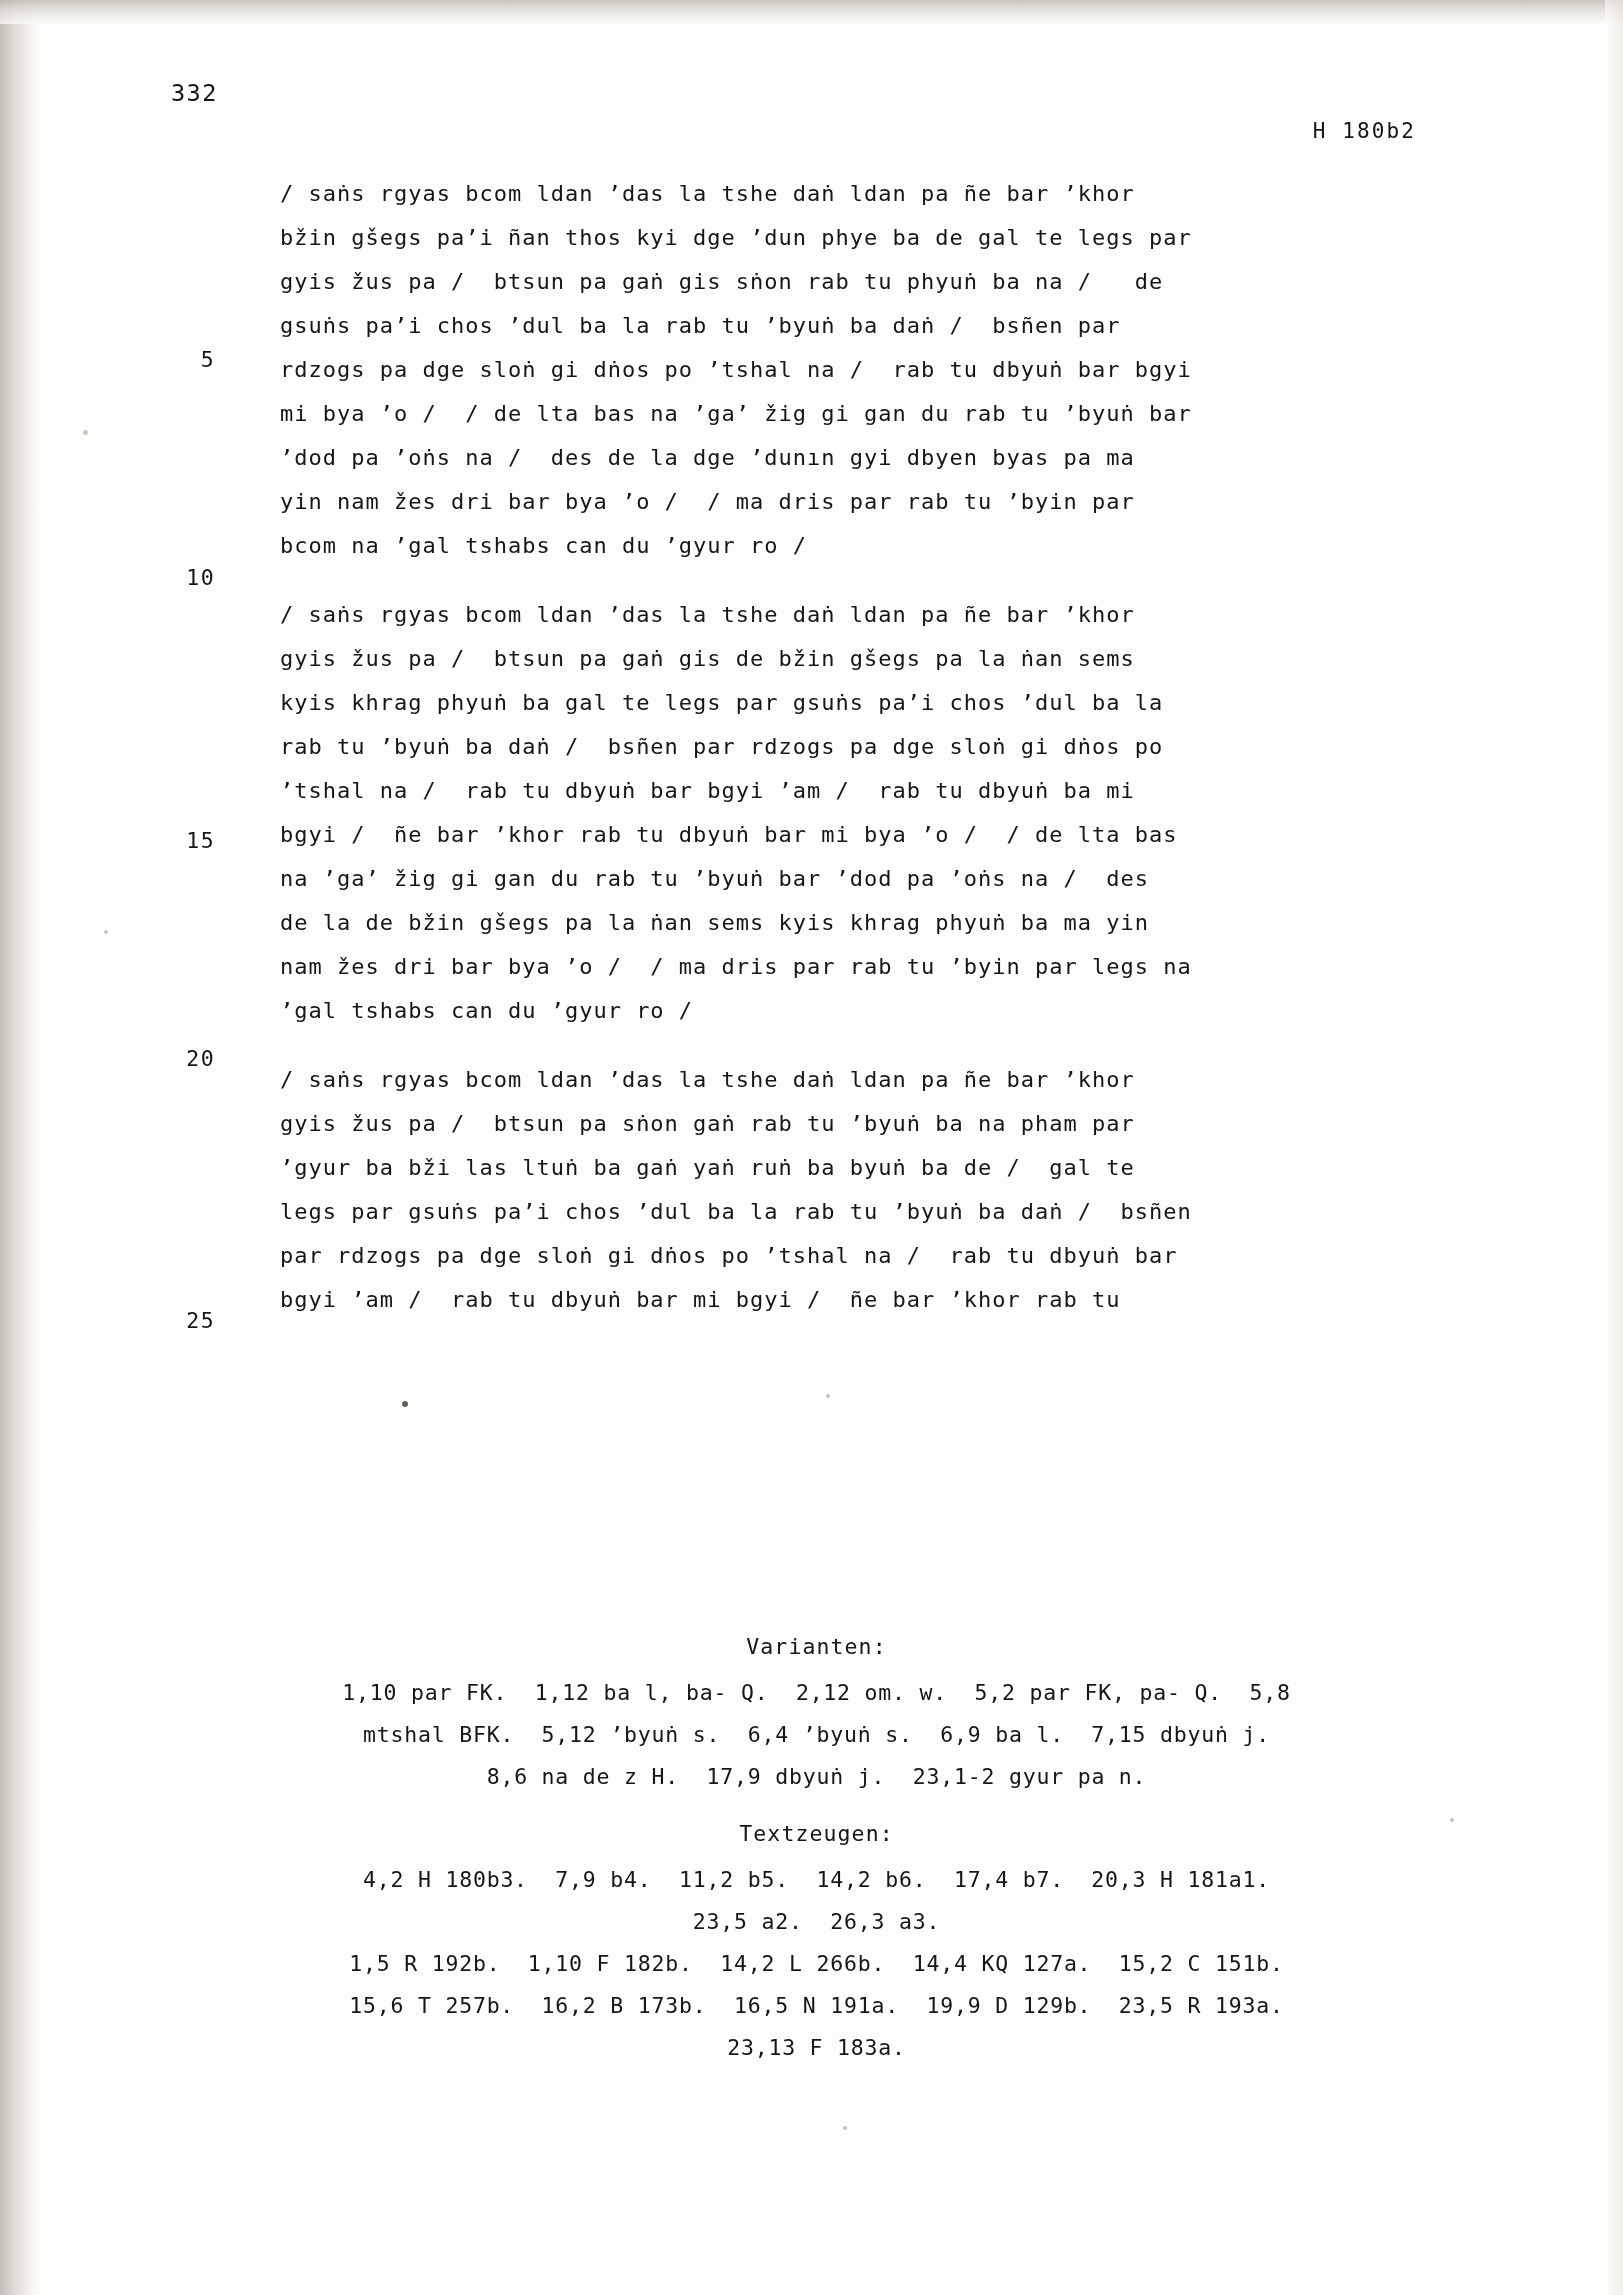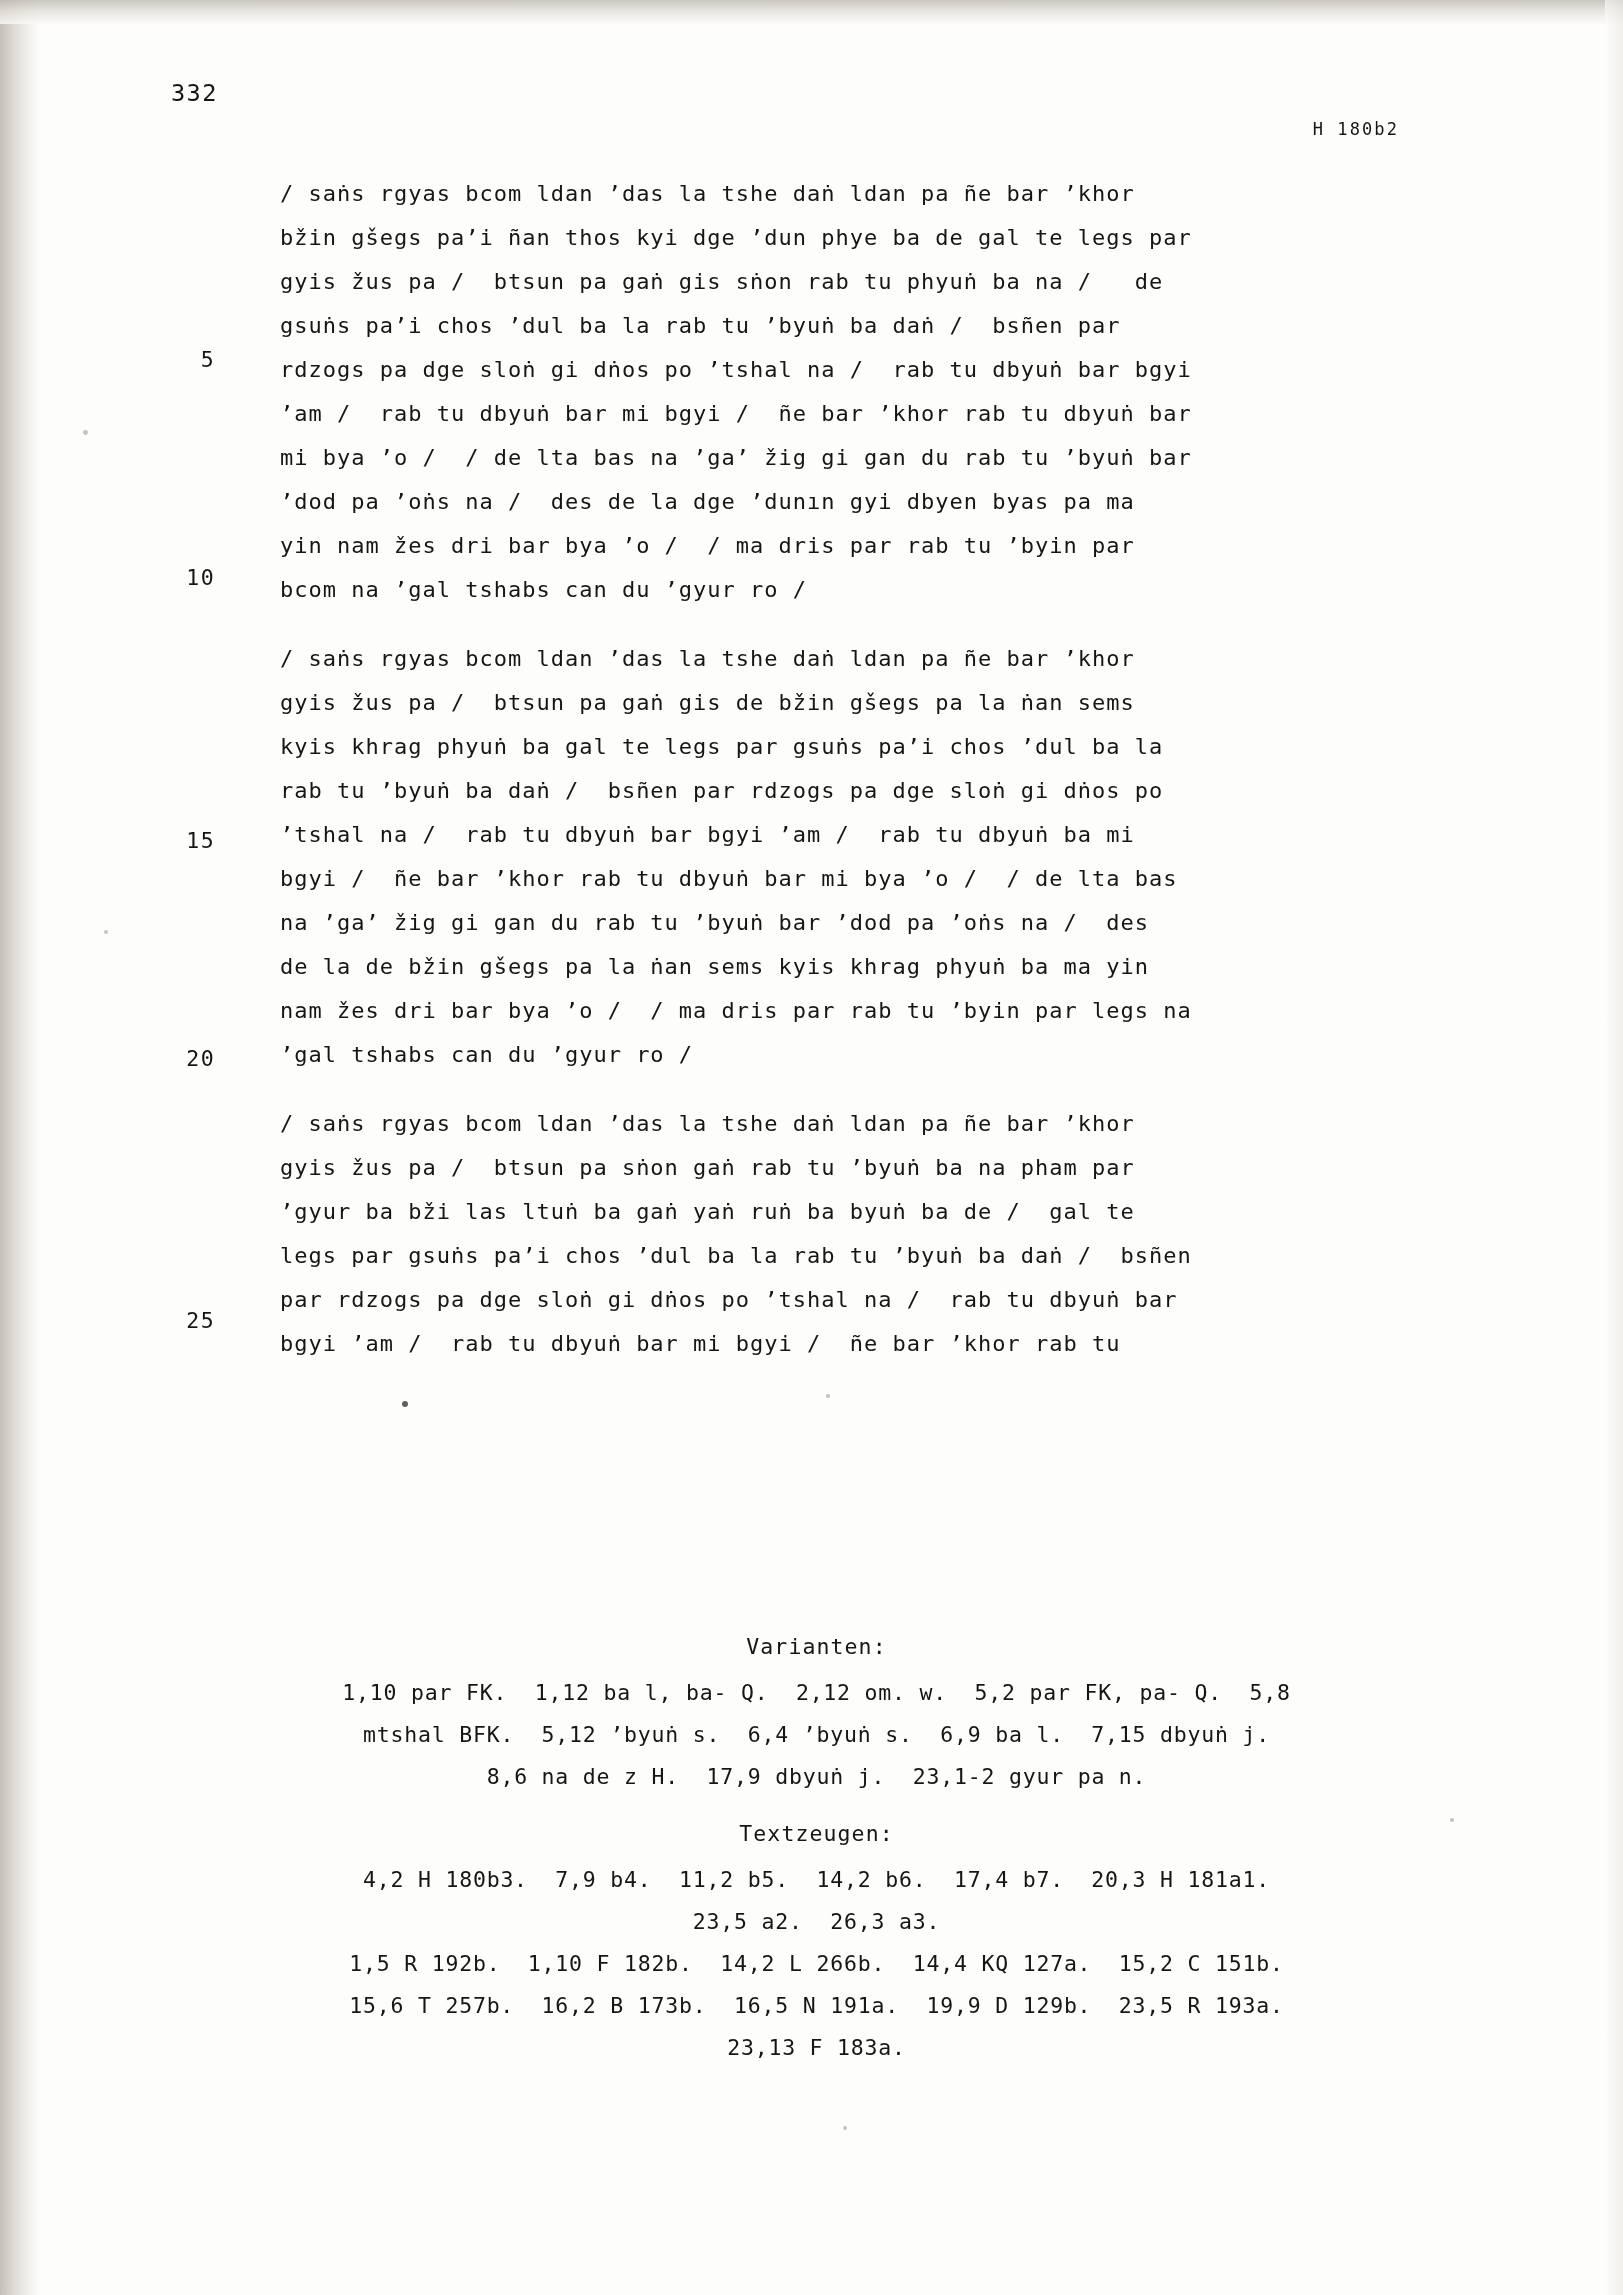--- a/index.html
+++ b/index.html
@@ -53,23 +53,23 @@
   
   .page-number {
     position: absolute;
     left: 171px;
     top: 79px;
     font-size: 23.6px;
     letter-spacing: 1.4px;
   }
   .folio-ref {
     position: absolute;
-    right: 224px;
+    right: 207px;
     top: 119px;
-    font-size: 17px;
+    font-size: 21px;
     letter-spacing: 2.1px;
   }
 
   
   .text-block {
     position: absolute;
     left: 268px;
     top: 172px;
     width: 1179px;
   }
@@ -157,21 +157,20 @@
   </div>
 
   <div class="text-block">
 
     <div class="para">
       <div class="line">/ saṅs rgyas bcom ldan ’das la tshe daṅ ldan pa ñe bar ’khor</div>
       <div class="line">bžin gšegs pa’i ñan thos kyi dge ’dun phye ba de gal te legs par</div>
       <div class="line">gyis žus pa /  btsun pa gaṅ gis sṅon rab tu phyuṅ ba na /   de</div>
       <div class="line">gsuṅs pa’i chos ’dul ba la rab tu ’byuṅ ba daṅ /  bsñen par</div>
       <div class="line">rdzogs pa dge sloṅ gi dṅos po ’tshal na /  rab tu dbyuṅ bar bgyi</div>
-      <div class="line">’am /  rab tu dbyuṅ bar mi bgyi /  ñe bar ’khor rab tu dbyuṅ bar</div>
       <div class="line">mi bya ’o /  / de lta bas na ’ga’ žig gi gan du rab tu ’byuṅ bar</div>
       <div class="line">’dod pa ’oṅs na /  des de la dge ’dunın gyi dbyen byas pa ma</div>
       <div class="line">yin nam žes dri bar bya ’o /  / ma dris par rab tu ’byin par</div>
       <div class="line">bcom na ’gal tshabs can du ’gyur ro /</div>
     </div>
 
     <div class="para">
       <div class="line">/ saṅs rgyas bcom ldan ’das la tshe daṅ ldan pa ñe bar ’khor</div>
       <div class="line">gyis žus pa /  btsun pa gaṅ gis de bžin gšegs pa la ṅan sems</div>
       <div class="line">kyis khrag phyuṅ ba gal te legs par gsuṅs pa’i chos ’dul ba la</div>

